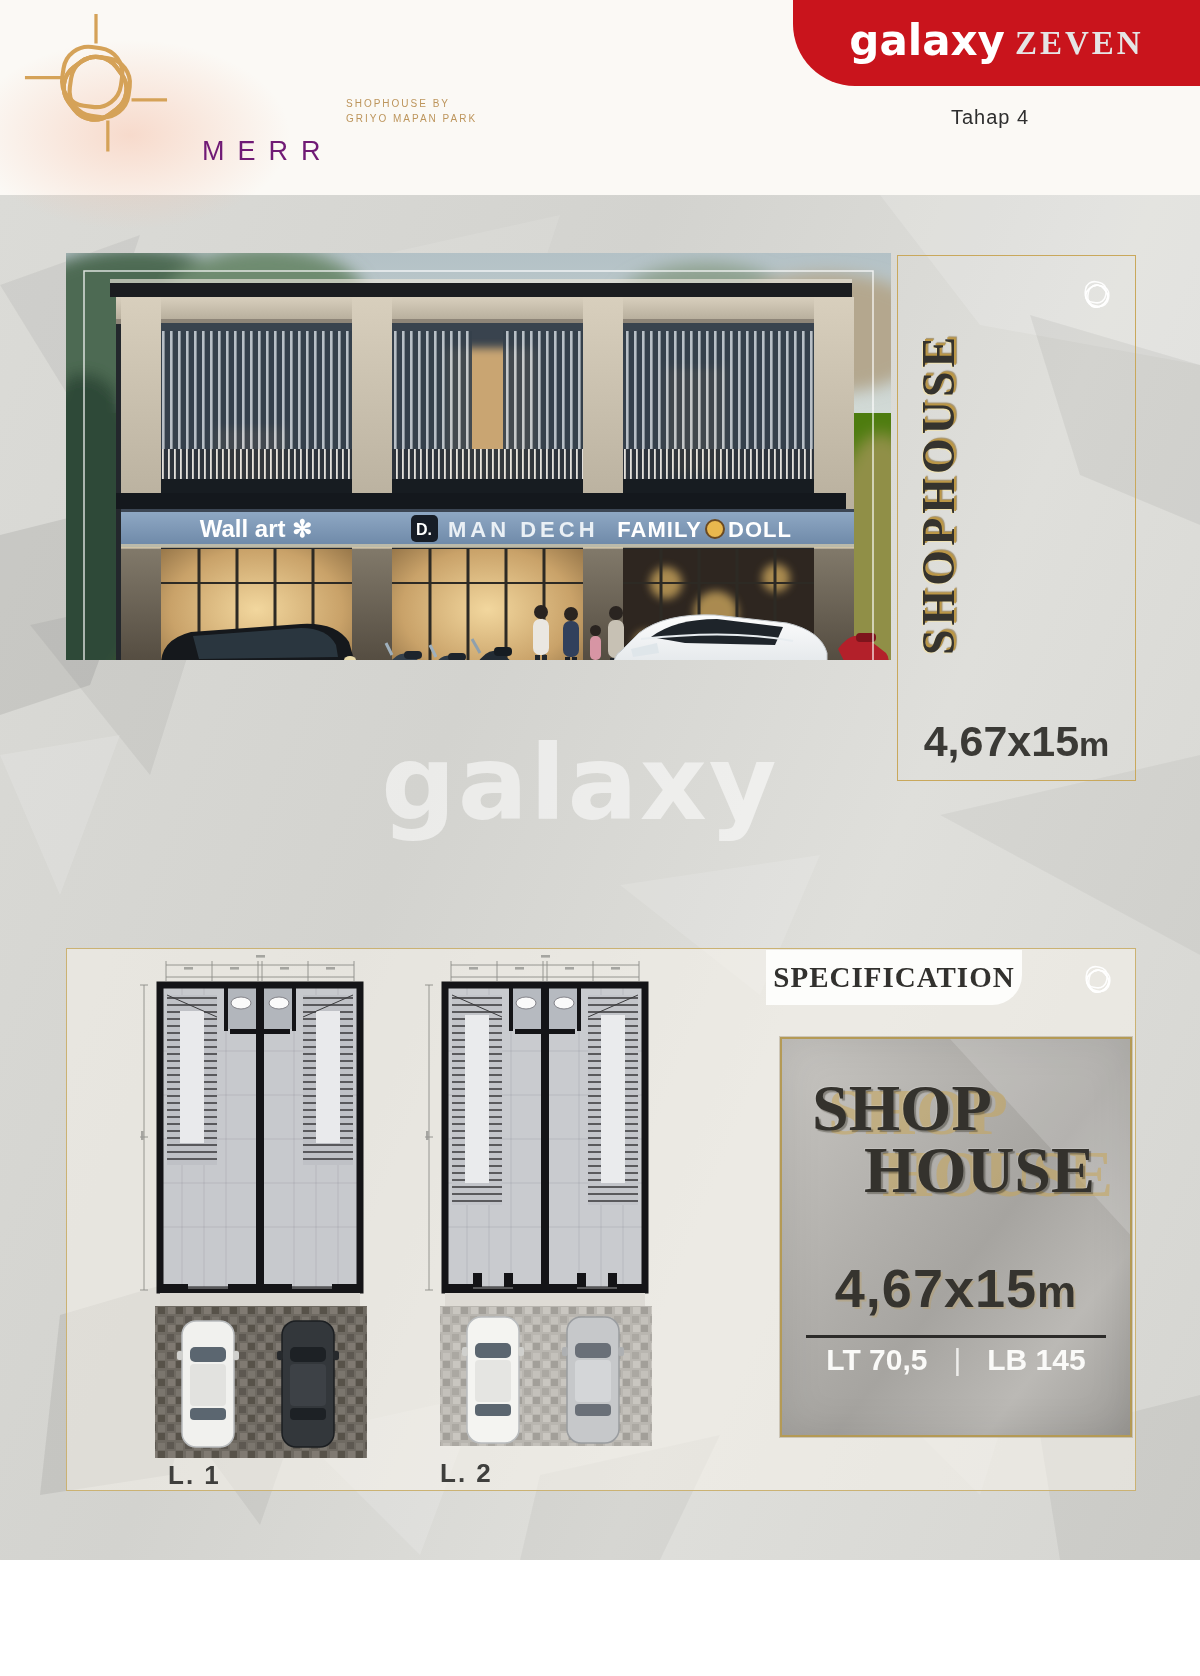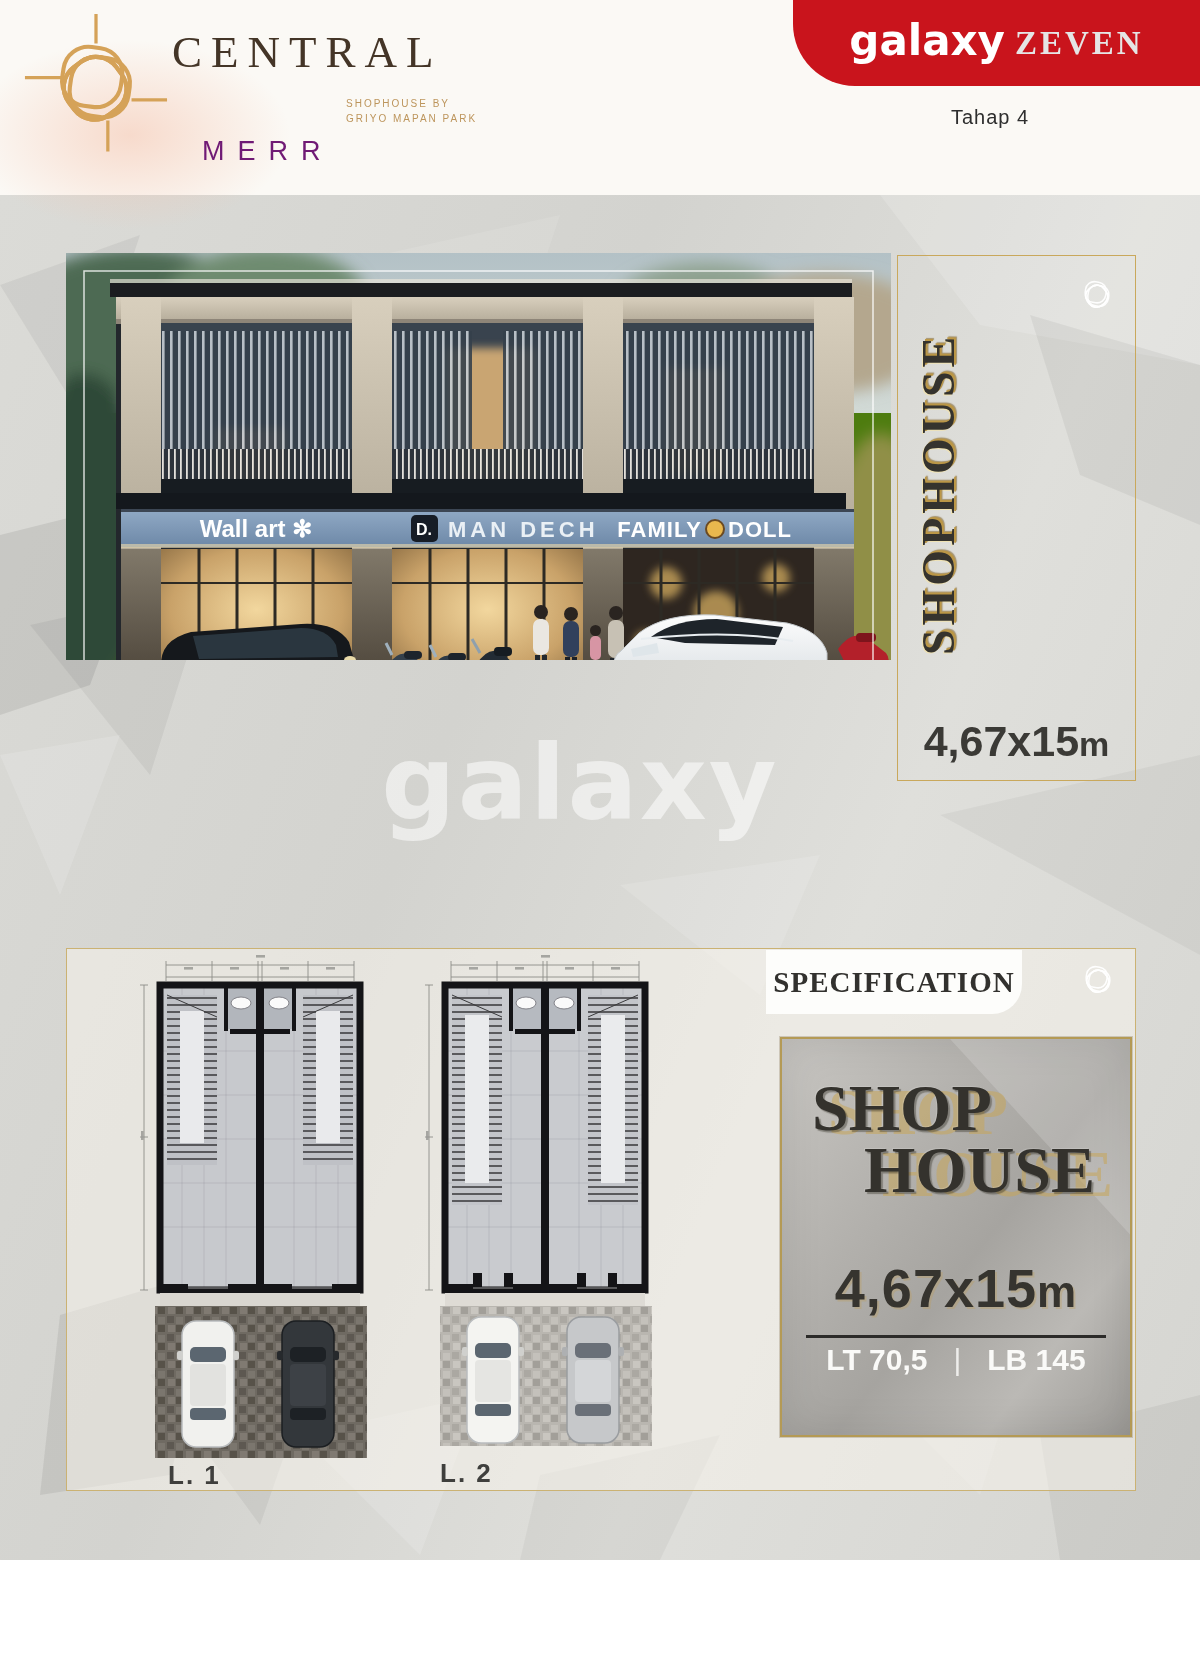--- a/index.html
+++ b/index.html
@@ -43,21 +43,21 @@
            color:#35332e;text-align:center;
            text-shadow:2px 2px 0 #bb9747,3px 3px 1px rgba(120,90,30,.55),-1px -1px 0 #efe2b4;}
   .panel-size{position:absolute;left:0;bottom:14px;width:100%;text-align:center;
               font-weight:700;font-size:43px;color:#3b3a36;letter-spacing:0;}
   .panel-size .unit{font-size:34px;font-weight:700;}
   
   .plans-frame{position:absolute;left:66px;top:948px;width:1070px;height:543px;
                border:1.5px solid #cbb273;box-sizing:border-box;background:rgba(249,246,237,.5);}
   .plan-svg{position:absolute;}
   .plan-label{position:absolute;font-size:26px;font-weight:600;color:#3f3f3d;letter-spacing:2px;}
-  .spec-band{position:absolute;left:766px;top:950px;width:256px;height:64px;background:#fdfdfb;
+  .spec-band{position:absolute;left:766px;top:950px;width:256px;height:55px;background:#fdfdfb;
              border-bottom-right-radius:30px;display:flex;align-items:center;justify-content:center;
              font-family:"Liberation Serif",serif;font-weight:600;font-size:29px;letter-spacing:1px;color:#32312e;}
   .spec-flower{position:absolute;left:1072px;top:953px;width:52px;height:52px;color:rgba(255,255,255,.95);}
   .spec-card{position:absolute;left:780px;top:1037px;width:352px;height:400px;box-sizing:border-box;
              border:2px solid #b49a55;
              background:linear-gradient(128deg,#c8c6c2 0%,#b2b0ac 35%,#a6a4a0 55%,#bbb9b5 78%,#9e9c98 100%);
              box-shadow:0 0 0 1px rgba(110,92,52,.25), inset 0 0 42px rgba(0,0,0,.10);}
   .facet{position:absolute;right:0;top:0;width:180px;height:230px;
          clip-path:polygon(100% 0,0 0,100% 85%);background:rgba(255,255,255,.16);}
   .spec-titles{position:absolute;left:0;top:36px;width:100%;height:160px;
@@ -112,21 +112,20 @@
           <rect x="27" y="27" width="40" height="40" rx="17" transform="rotate(8 50 50)"></rect>
           <rect x="33" y="33" width="40" height="40" rx="17" transform="rotate(53 50 50)"></rect>
           <rect x="27" y="33" width="40" height="40" rx="17" transform="rotate(-37 50 50)"></rect>
           <rect x="33" y="27" width="40" height="40" rx="17" transform="rotate(98 50 50)"></rect>
           <path d="M2 47 H28 M50 4 V24 M98 62 H74 M58 97 V76" stroke-width="2.2"></path>
         </g>
       </svg>
     </div>
 
     <div class="brand-text">
-      <div class="brand-line">CENTRAL</div>
     </div>
     <div class="brand-sub">MERR</div>
     <div class="dev-by">
       <div>SHOPHOUSE BY</div>
       <div>GRIYO MAPAN PARK</div>
     </div>
 
     <div class="ribbon">
       <span class="ribbon-brand">galaxy</span>
       <span class="ribbon-series">ZEVEN</span>

